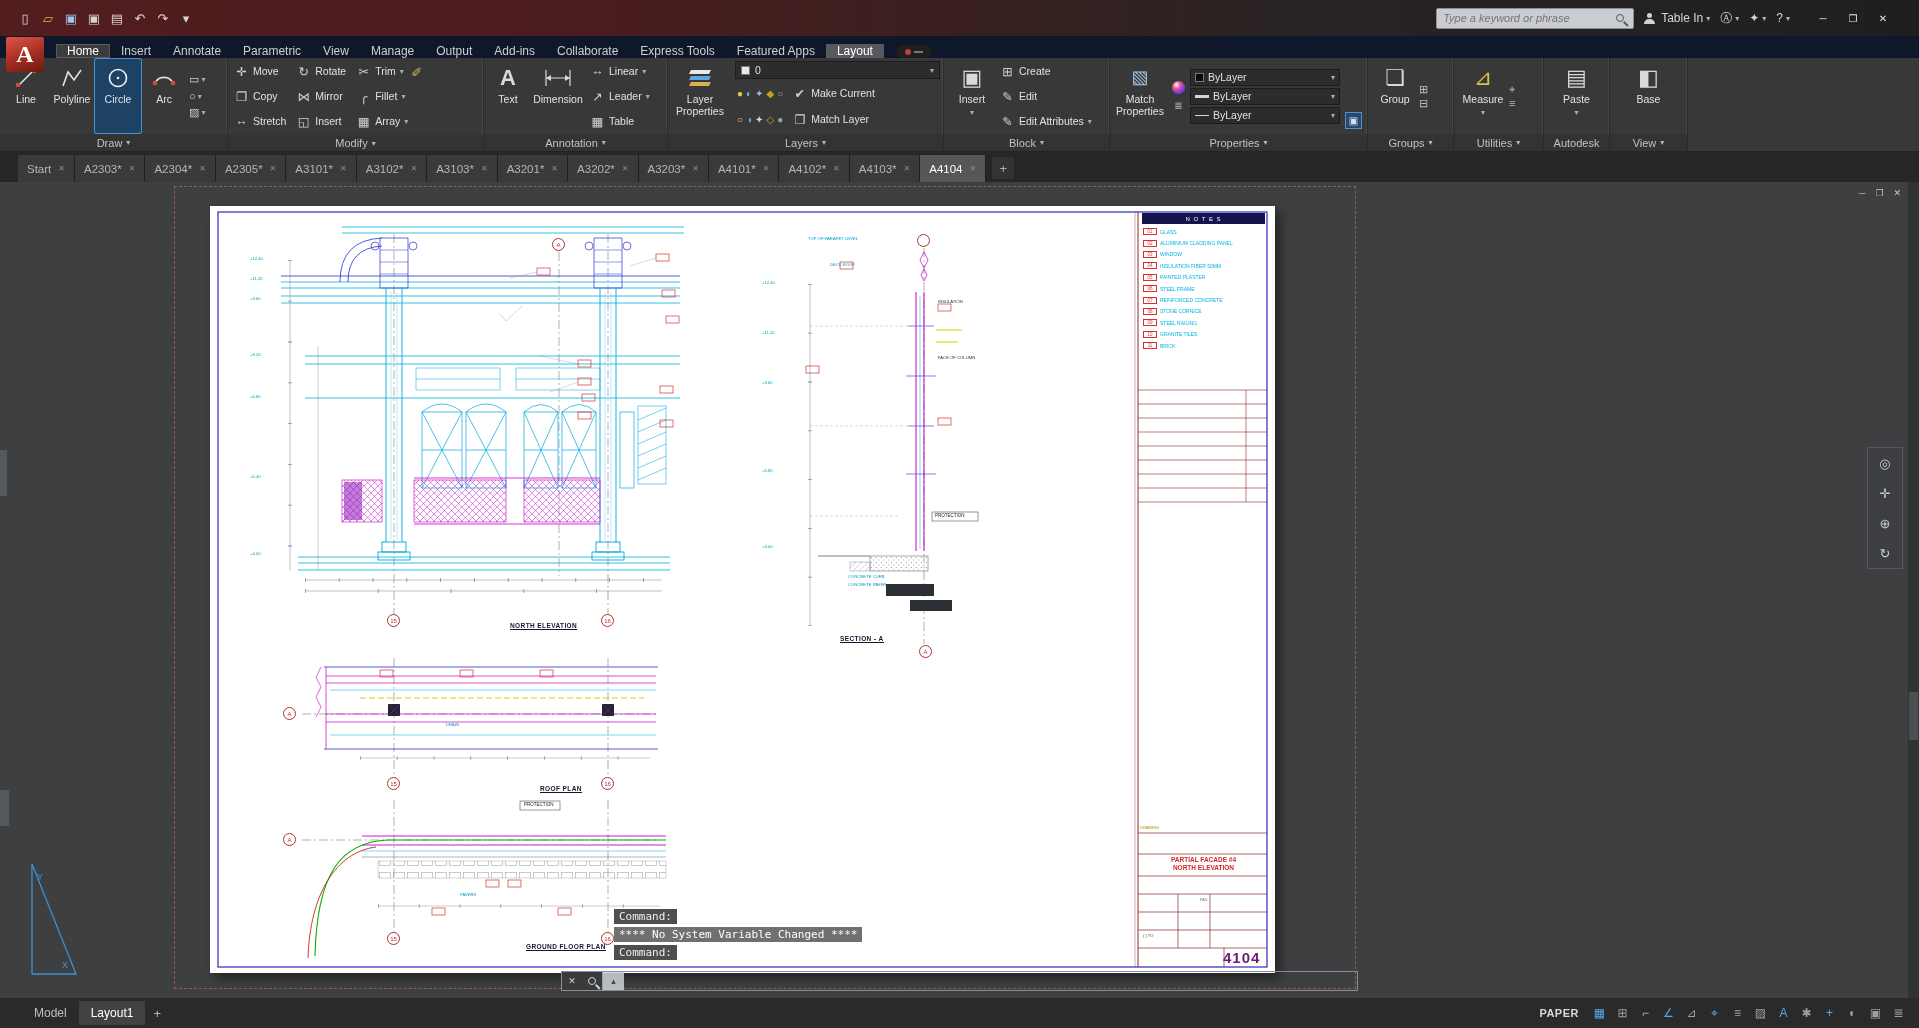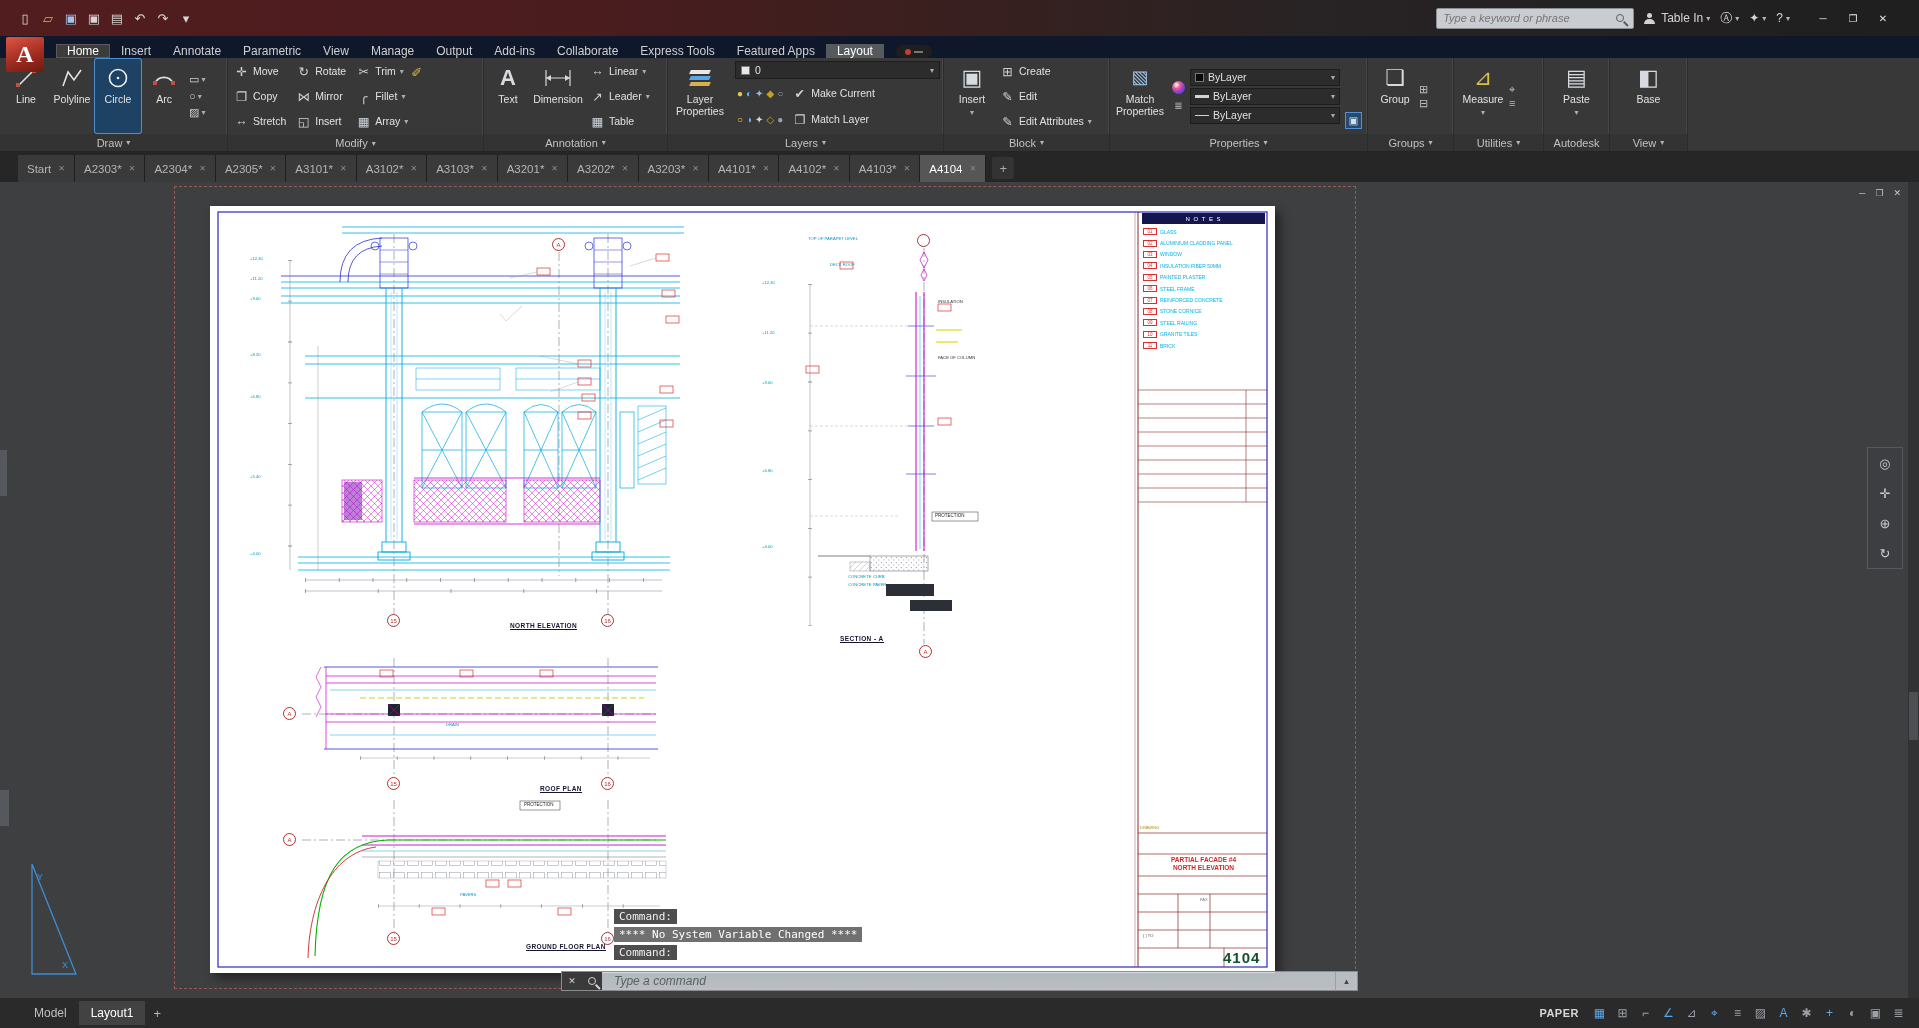--- a/index.html
+++ b/index.html
@@ -979,21 +979,21 @@
     <span class="elev" style="left:552px;top:174px">+9.60</span>
     <span class="elev" style="left:552px;top:262px">+6.80</span>
     <span class="elev" style="left:552px;top:338px">+4.00</span>
 
     <div class="pp" style="left:930px;top:650px;width:127px">
       <div class="tb-red">PARTIAL FACADE #4</div>
       <div class="tb-red">NORTH ELEVATION</div>
     </div>
     <span class="pp" style="left:990px;top:691px;font-size:4px;color:#777">FAX</span>
     <span class="pp" style="left:933px;top:727px;font-size:4px;color:#444">( ) TO</span>
-    <span class="pp" style="left:1013px;top:743px;font-size:15px;font-weight:bold;color:#14532d;letter-spacing:1px">4104</span>
+    <span class="pp" style="left:1013px;top:743px;font-size:15px;font-weight:bold;color:#701a75;letter-spacing:1px">4104</span>
   </div>
 
   <svg width="58" height="128" style="position:absolute;left:22px;top:672px">
     <path d="M10,10 L10,120 L54,120 Z" fill="none" stroke="#3f8fd4" stroke-width="1.3"></path>
     <text x="15" y="26" font-size="9" fill="#3f8fd4">Y</text>
     <text x="40" y="114" font-size="9" fill="#3f8fd4">X</text>
   </svg>
 
   <div class="cmd-overlay">
 
@@ -1002,23 +1002,20 @@
       <div class="cl-line">Command:</div>
     </div>
 
   <div class="cmdbar">
     <div class="cmd-btn">
         <span>✕</span>
       </div>
     <div class="cmd-btn">
         <span class="mag"></span>
       </div>
-    <div class="cmd-main">
-      <span class="cmd-ghost">Type a command</span>
-    </div>
     <div class="cmd-up">
         <span>▴</span>
       </div>
   </div>
 
   <div class="navbar">
 
   <span>◎</span>
       <span>✛</span>
       <span>⊕</span>

